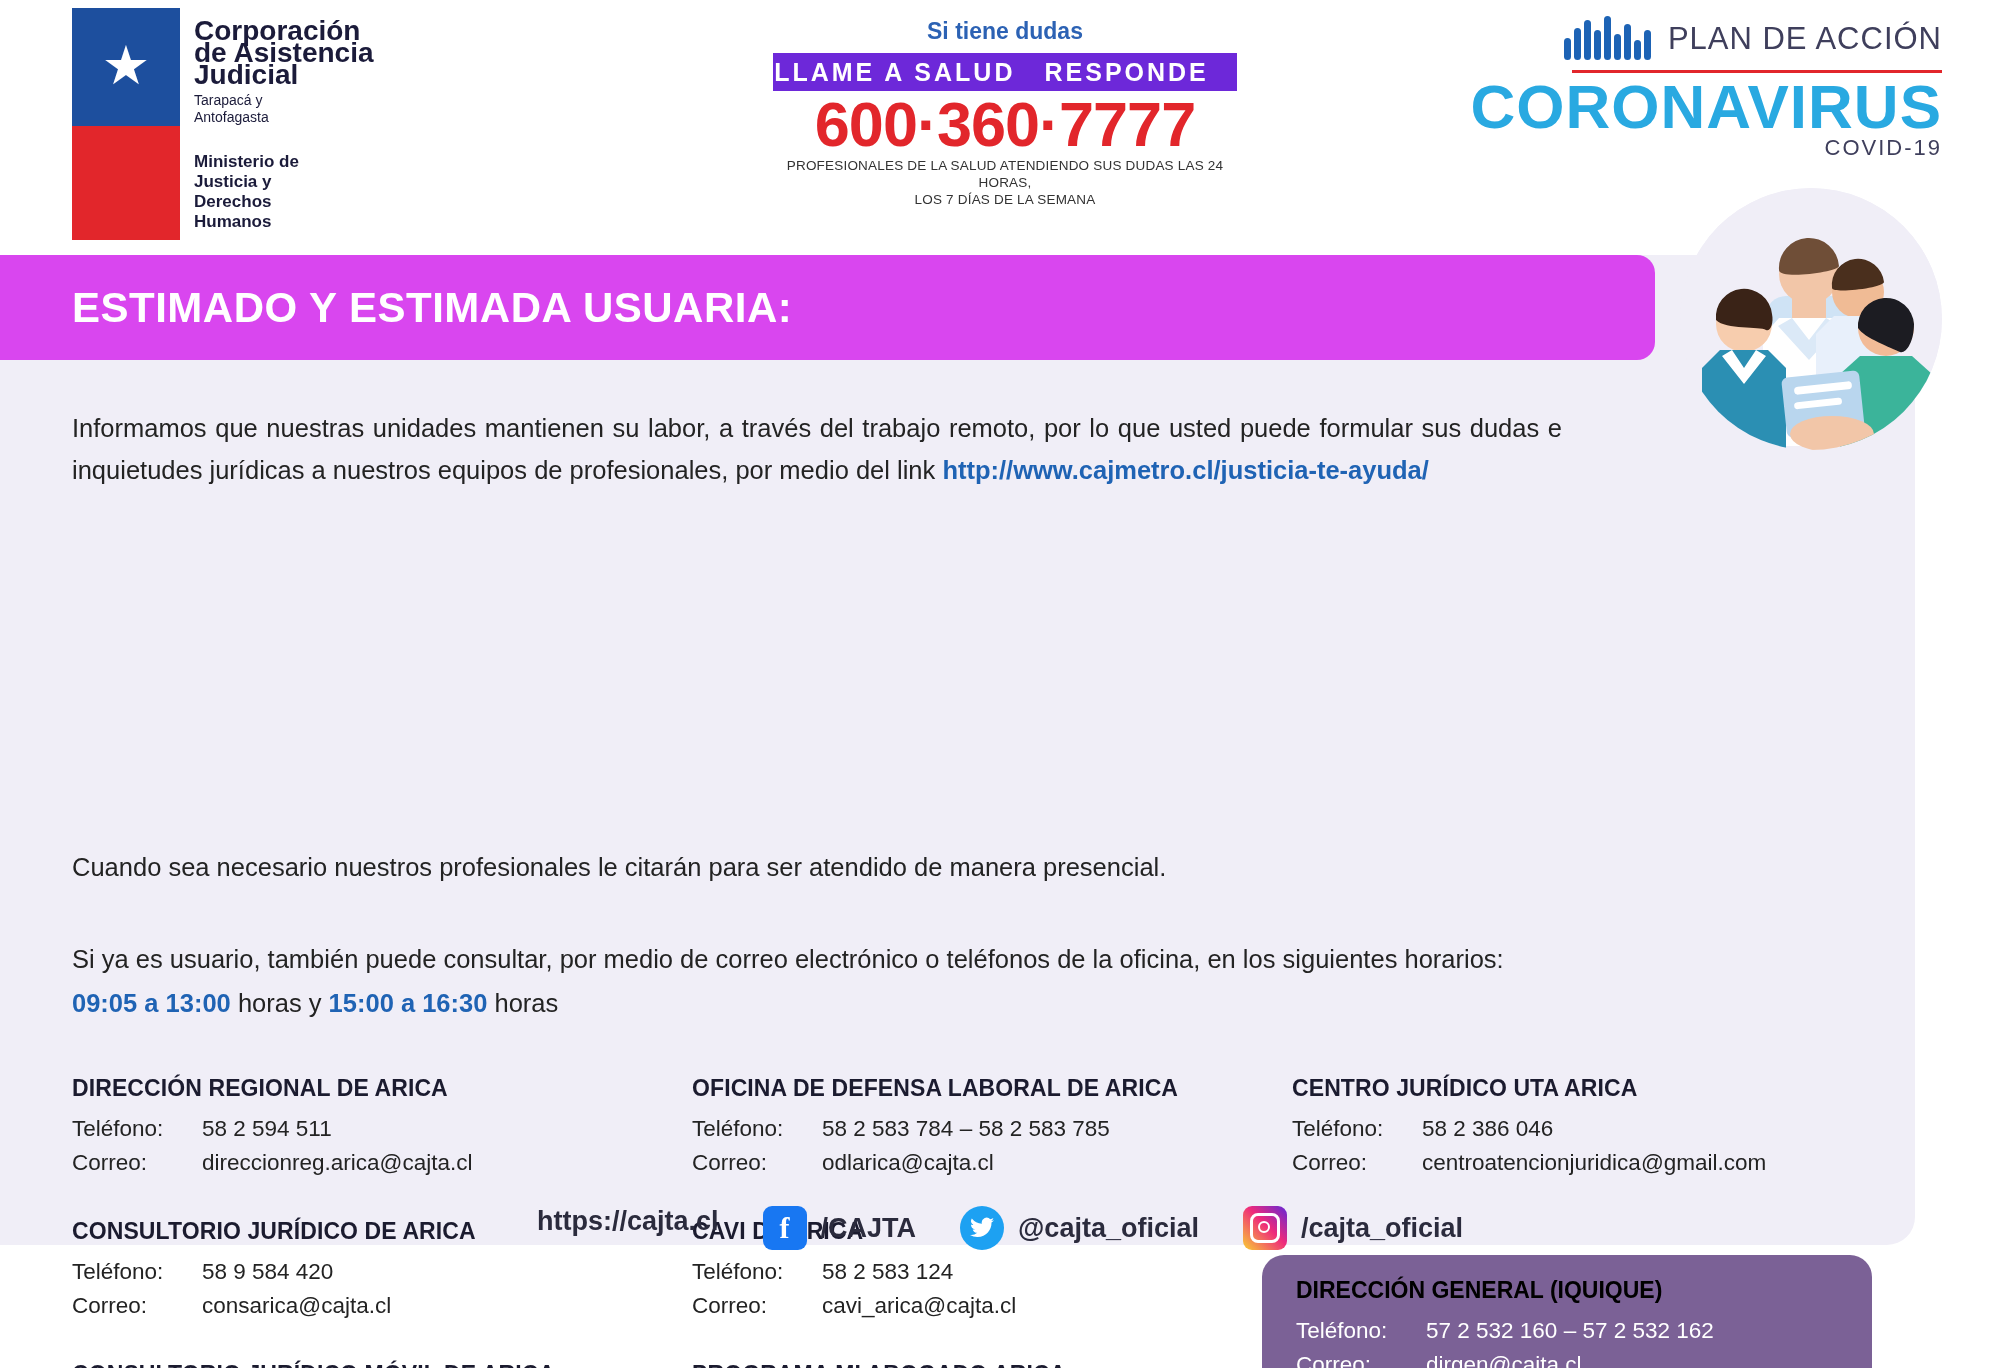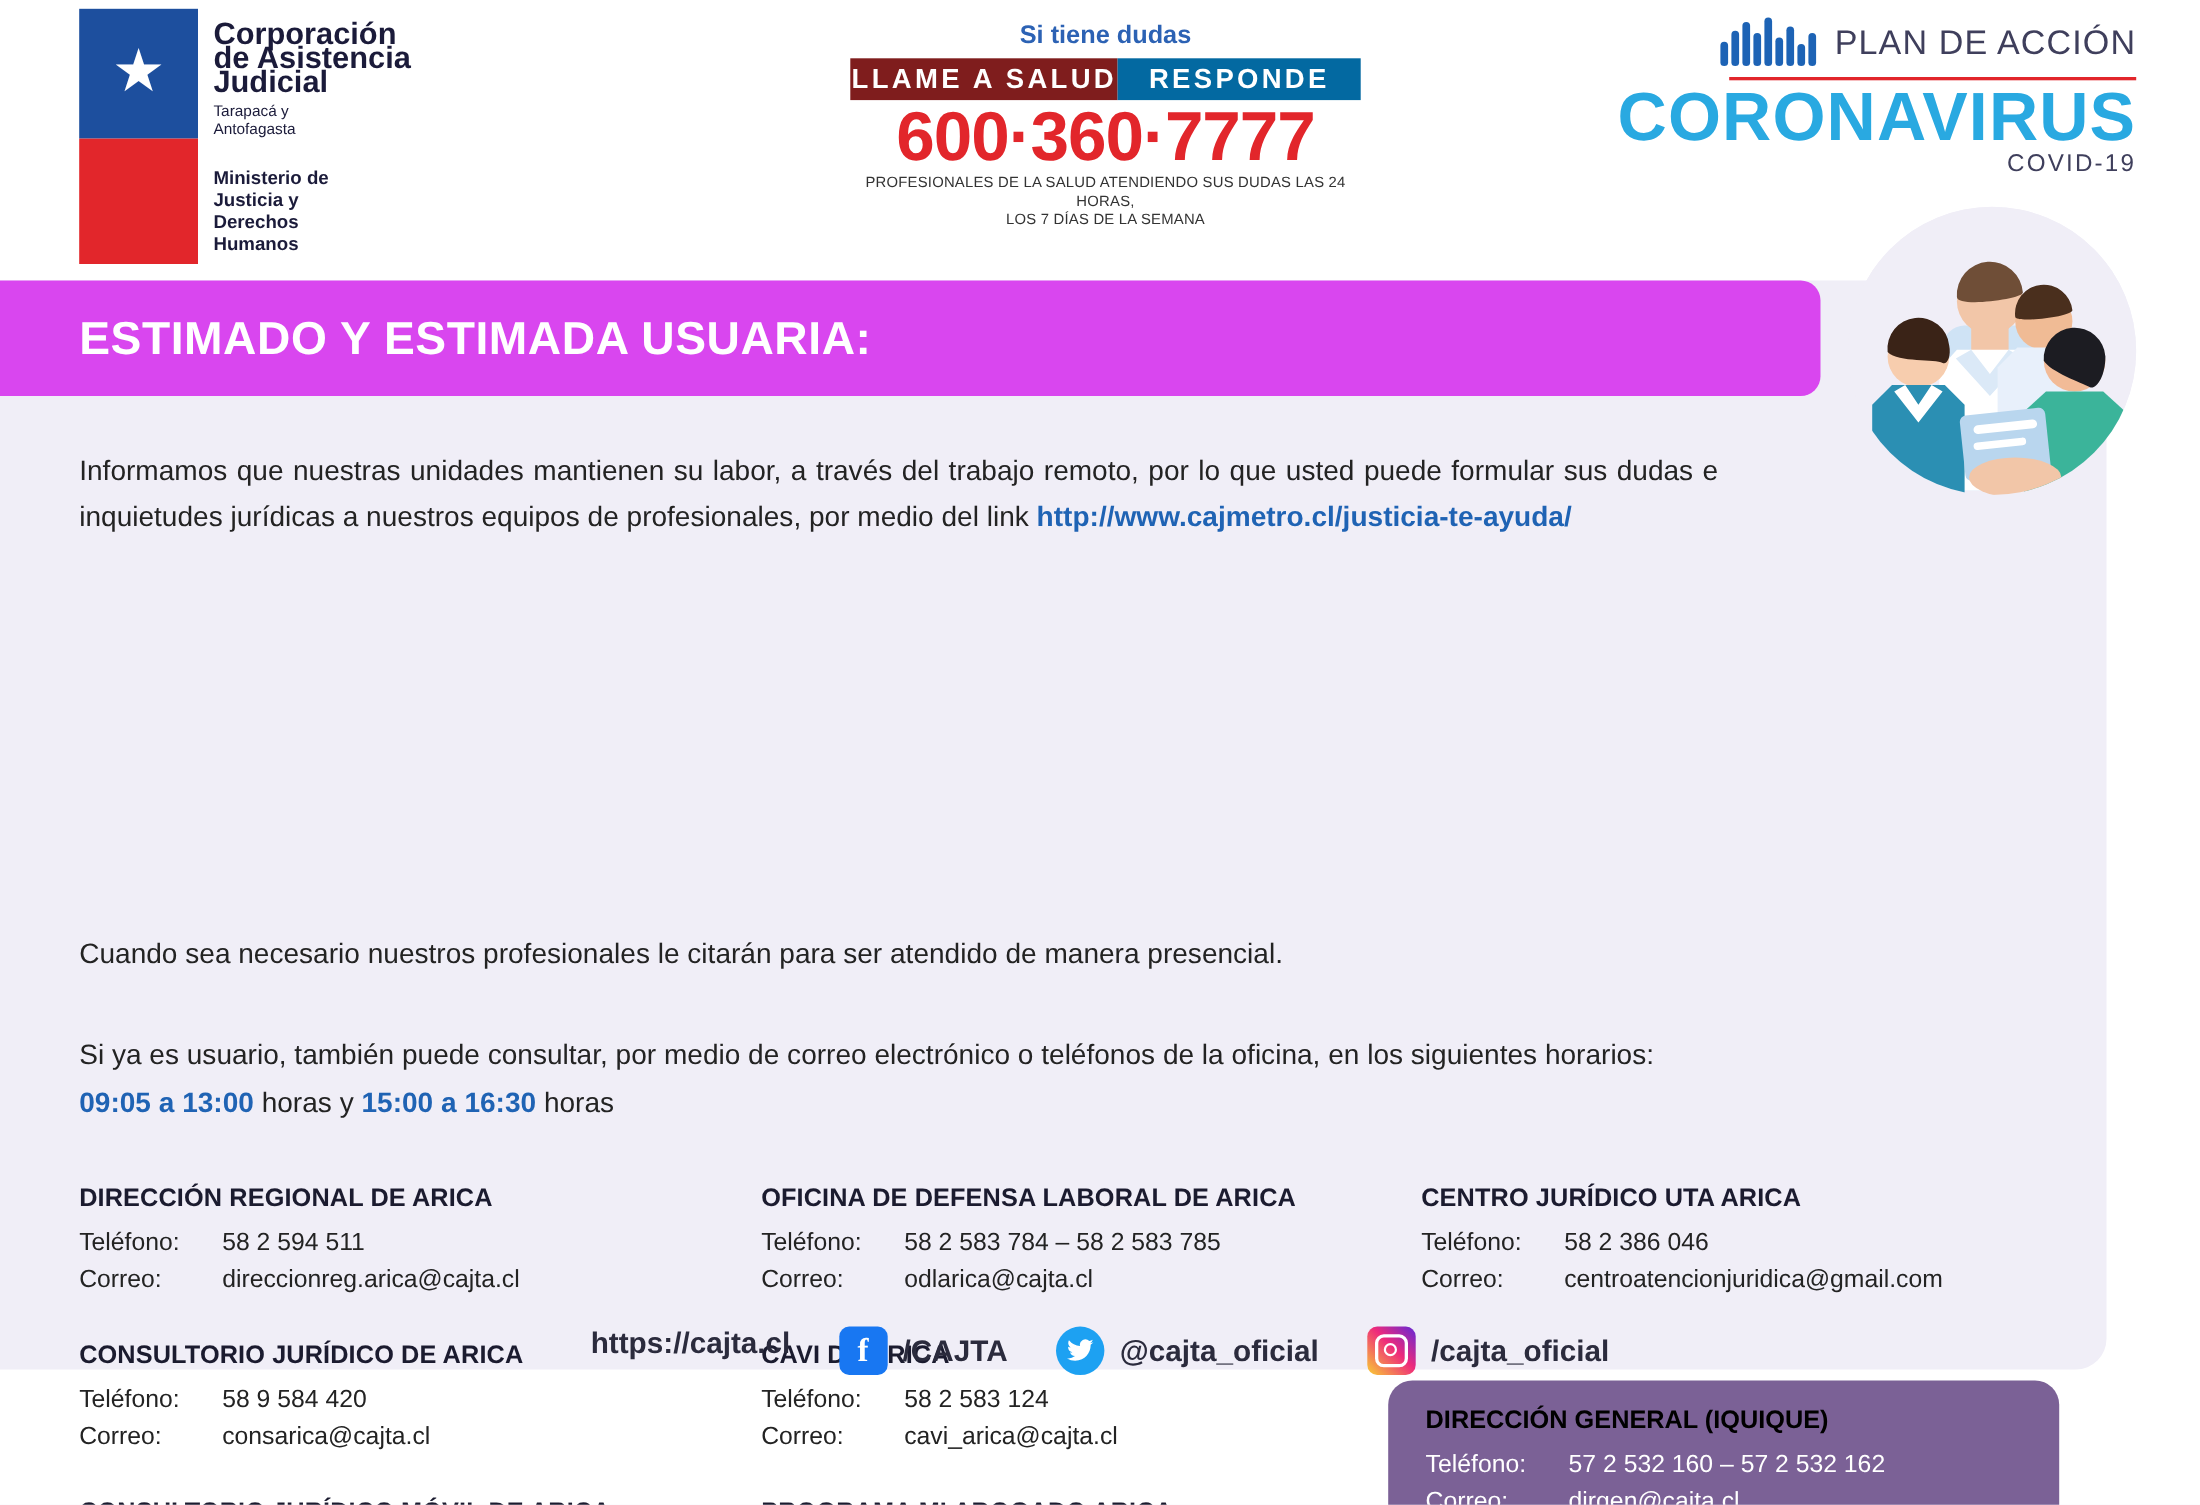--- a/index.html
+++ b/index.html
@@ -90,31 +90,31 @@
     font-size: 23px;
     margin-bottom: 8px;
   }
   .salud .bar {
     display: flex;
     justify-content: center;
     align-items: stretch;
     height: 38px;
   }
   .salud .bar .left {
-    background: #7f1d1d;
+    background: #6d28d9;
     color: #ffffff;
     font-weight: bold;
     font-size: 25px;
     letter-spacing: 3px;
     padding: 0 1px;
     display: flex;
     align-items: center;
   }
   .salud .bar .right {
-    background: #0369a1;
+    background: #6d28d9;
     color: #ffffff;
     font-weight: bold;
     font-size: 25px;
     letter-spacing: 3px;
     padding: 0 28px;
     display: flex;
     align-items: center;
   }
   .salud .number {
     color: #e2262b;

